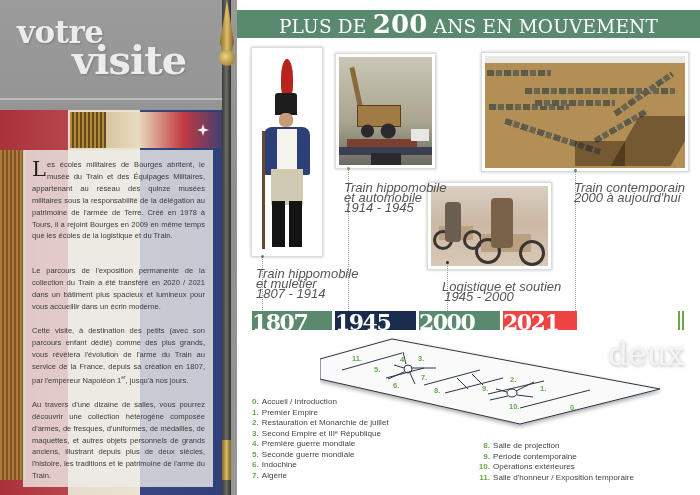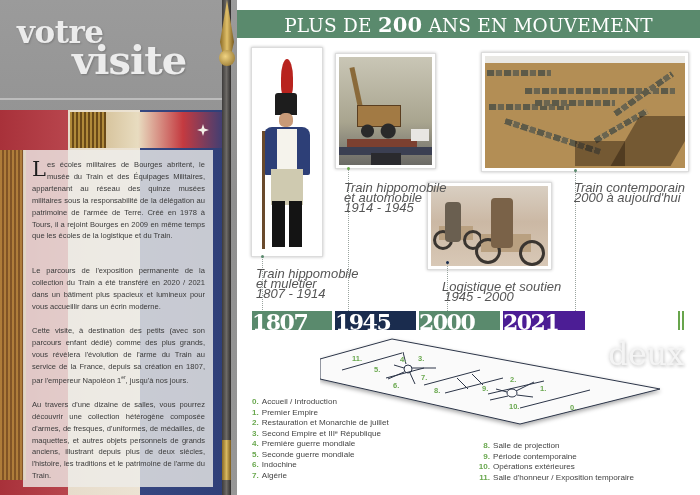--- a/index.html
+++ b/index.html
@@ -79,21 +79,21 @@
     
     .banner {
       position: absolute; left: 237px; top: 10px; width: 463px; height: 28px;
       background: #5a8a6d;
       display: flex; align-items: center; justify-content: center;
     }
     .banner-text {
       font-family: "DejaVu Serif", serif; font-size: 18.5px; color: #ffffff; letter-spacing: 0.2px;
       white-space: nowrap;
     }
-    .banner-text b { font-size: 21px; }
+    .banner-text b { font-size: 26px; }
 
     .photo {
       position: absolute; background: #fff; border: 1px solid #dcdcdc;
       box-shadow: 0 0 3px rgba(0,0,0,0.25); padding: 3px;
     }
     .photo-inner { width: 100%; height: 100%; position: relative; overflow: hidden; }
 
     
     .ph-soldier { left: 251px; top: 47px; width: 72px; height: 210px; }
     .soldier-bg { background: #ffffff; }
@@ -290,21 +290,21 @@
 <div class="timeline">
   <div class="tl-seg" id="tl0" style="background: rgb(90, 138, 109); width: 80px;">
       <span class="tl-year">1807</span>
     </div>
   <div class="tl-seg" id="tl2" style="background: rgb(26, 44, 78); width: 81px;">
       <span class="tl-year">1945</span>
     </div>
   <div class="tl-seg" id="tl3" style="background: rgb(90, 138, 109); width: 81px;">
       <span class="tl-year">2000</span>
     </div>
-  <div class="tl-seg" id="tl4" style="background: #4c1d95; width: 82px;">
+  <div class="tl-seg" id="tl4" style="background: #ef4444; width: 74px;">
       <span class="tl-year">2021</span>
     </div>
 </div>
 <div class="tl-end" style="left:678px;background:#68a54c;"></div>
 <div class="tl-end" style="left:682px;background:#68a54c;"></div>
 
 <div class="plan-title">deux</div>
 
 <svg class="plan-svg" viewBox="0 0 380 95">
   <defs>

